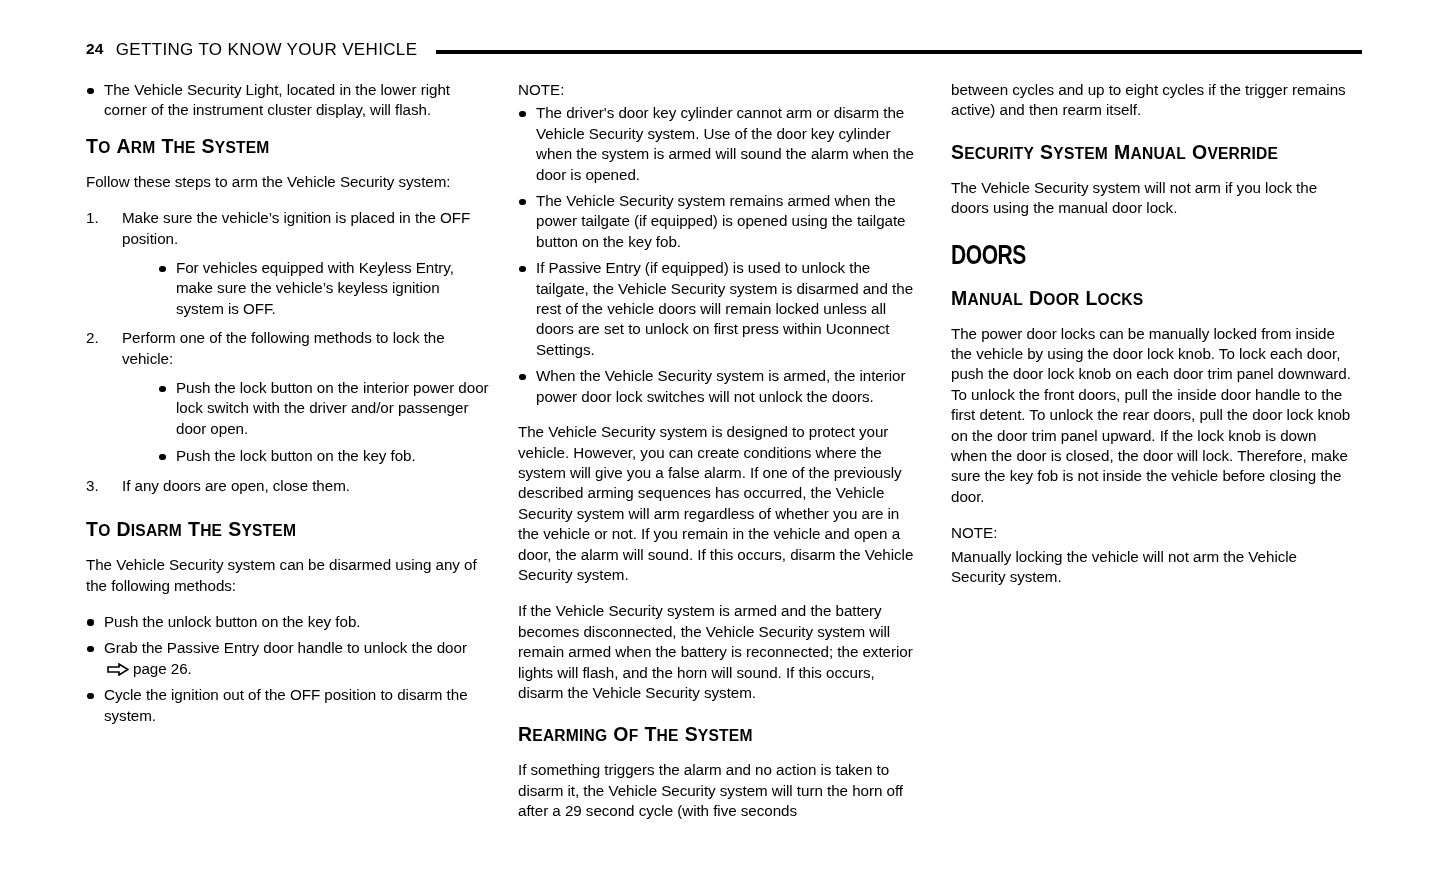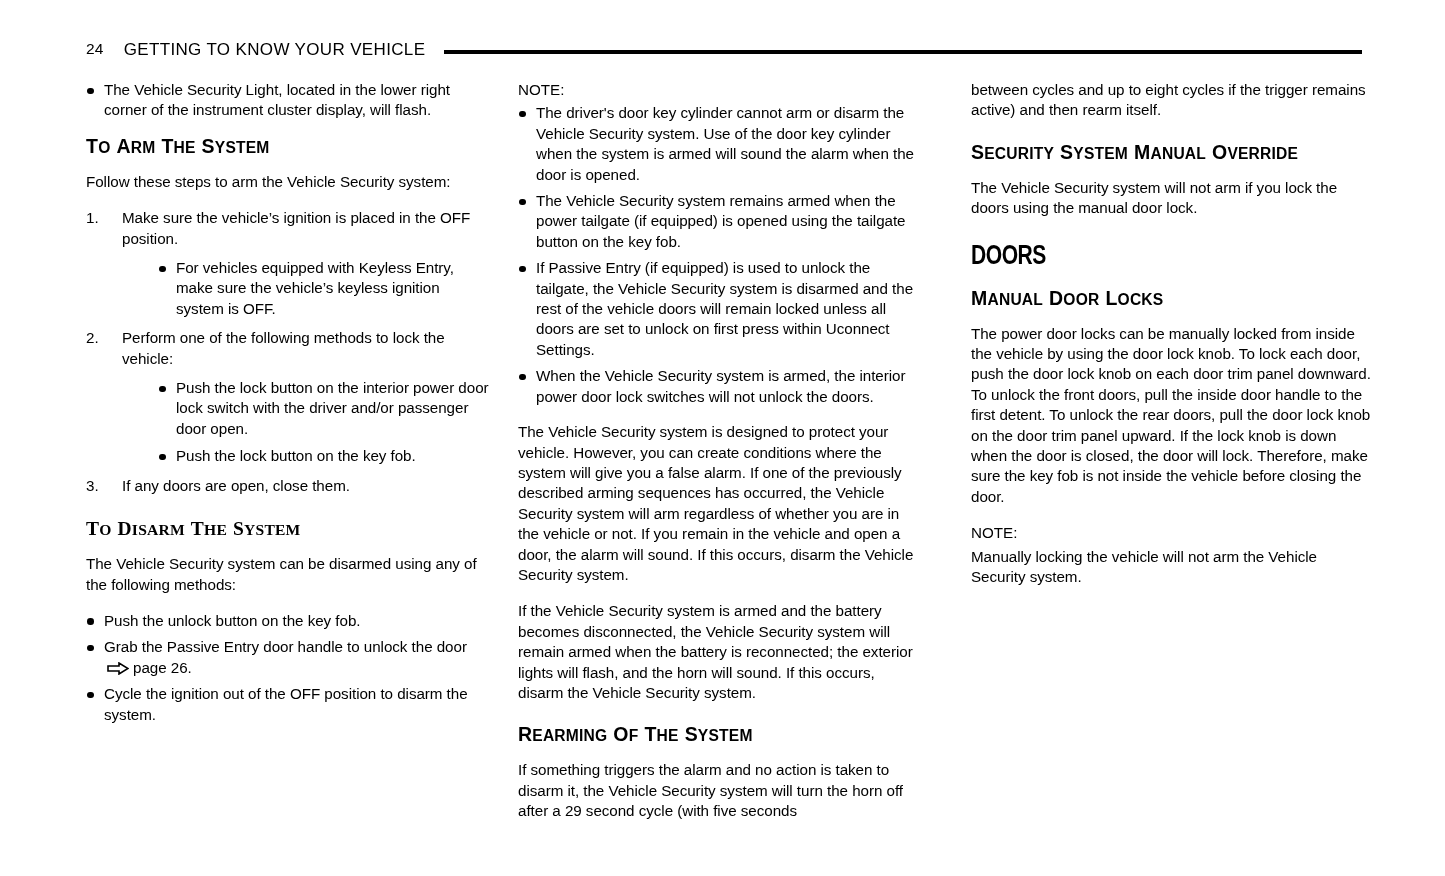--- a/index.html
+++ b/index.html
@@ -22,24 +22,24 @@
     position: absolute;
     top: 37px;
     left: 86px;
     right: 83px;
     height: 24px;
     display: flex;
     align-items: center;
   }
   .page-number {
     font-size: 15.5px;
-    font-weight: normal;
+    font-weight: bold;
     letter-spacing: 0.2px;
     line-height: 1;
-    margin-right: 20px;
+    margin-right: 12px;
   }
   .header-title {
     font-size: 17px;
     font-weight: normal;
     letter-spacing: 0.35px;
     line-height: 1;
     white-space: nowrap;
   }
   .header-rule {
     flex: 1 1 auto;
@@ -56,21 +56,21 @@
     left: 0;
     width: 1337px;
     height: 790px;
   }
   .col {
     position: absolute;
     top: 0;
   }
   .col-1 { left: 86px;  width: 404px; }
   .col-2 { left: 518px; width: 404px; }
-  .col-3 { left: 951px; width: 404px; margin-left: 20px; }
+  .col-3 { left: 951px; width: 404px; }
 
   
   p.body {
     margin: 0 0 16px 0;
     font-size: 15.2px;
     line-height: 20.4px;
     letter-spacing: -0.05px;
   }
   p.body.nogap { margin-bottom: 0; }
 
@@ -217,21 +217,21 @@
             <span>Push the lock button on the key fob.</span>
           </li>
         </ul>
       </li>
       <li>
         <span class="numlbl">3.</span>
         <span>If any doors are open, close them.</span>
       </li>
     </ol>
 
-    <h2 class="sec-head" style="margin-top:22px;font-family:Liberation Serif, serif;">
+    <h2 class="sec-head" style="margin-top:22px;">
       <span class="cap">T</span><span class="small">O</span><span class="wsp"></span><span class="cap">D</span><span class="small">ISARM</span><span class="wsp"></span><span class="cap">T</span><span class="small">HE</span><span class="wsp"></span><span class="cap">S</span><span class="small">YSTEM</span>
     </h2>
 
     <p class="body">The Vehicle Security system can be disarmed using any of the following methods:</p>
 
     <ul class="bul">
       <li>
         <span class="dot"></span>
         <span>Push the unlock button on the key fob.</span>
       </li>

